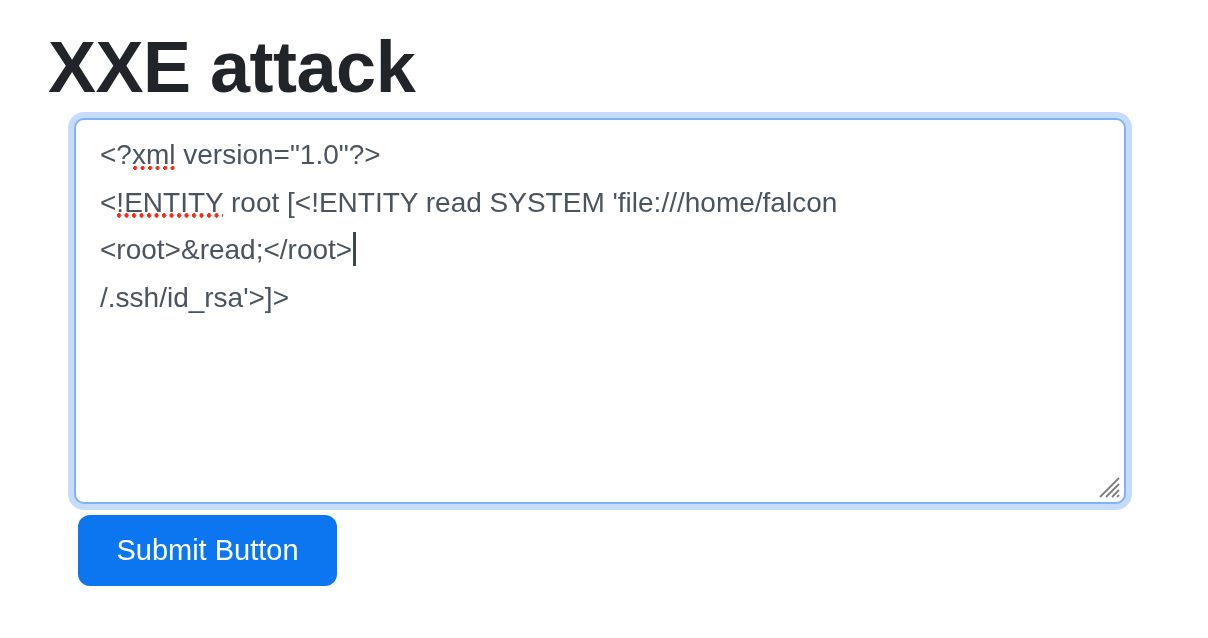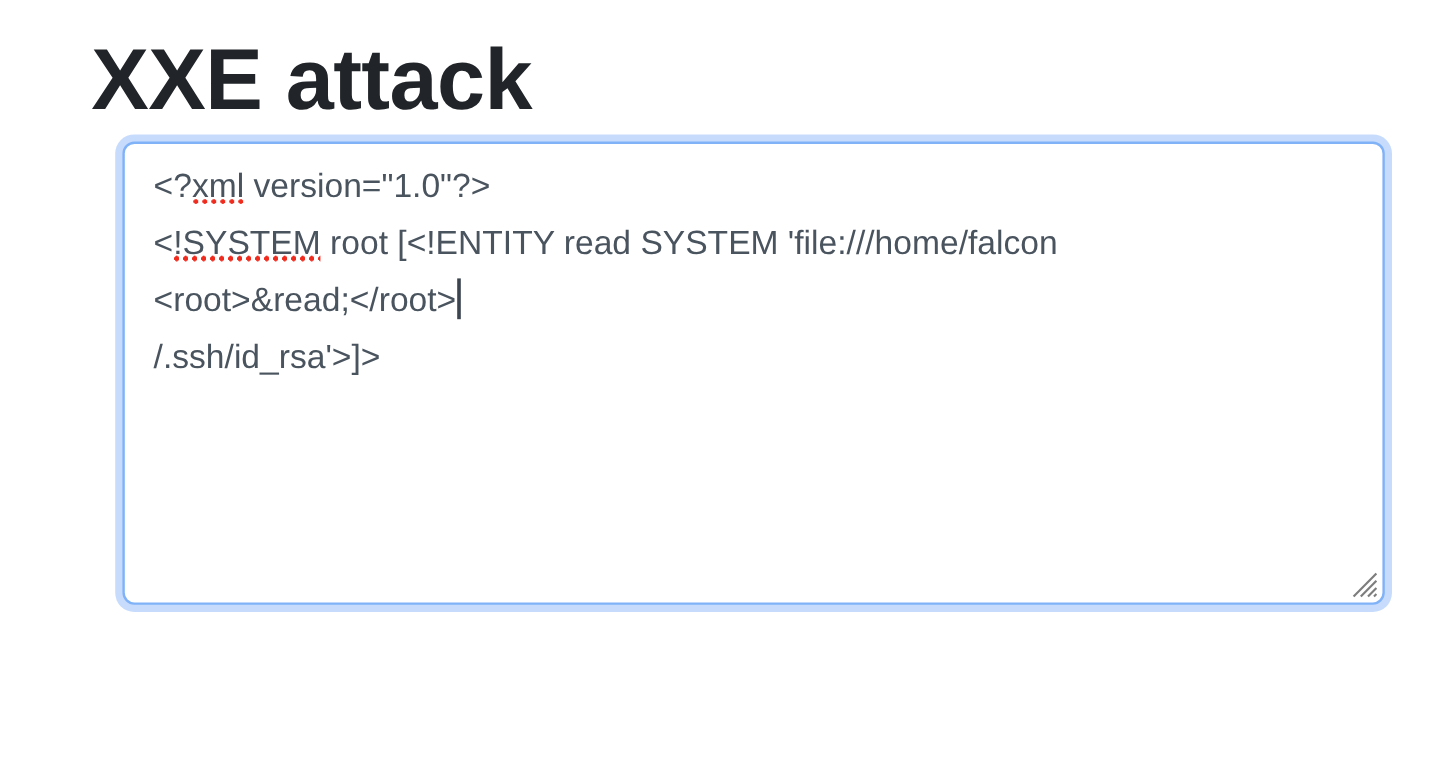--- a/index.html
+++ b/index.html
@@ -5,21 +5,20 @@
   * { box-sizing: border-box; }
   html, body {
     margin: 0; padding: 0;
     width: 1208px; height: 638px;
     background: #ffffff;
     font-family: "Liberation Sans", sans-serif;
     overflow: hidden;
   }
   .page {
     padding: 22px 0 0 48px;
-    margin-left: 28px;
   }
   .page-title {
     margin: 0;
     font-size: 72px;
     line-height: 1.25;
     font-weight: 700;
     color: var(--heading-color, #212529);
     letter-spacing: -0.5px;
   }
   .form-area {
@@ -89,28 +88,29 @@
 
 <div class="page">
 
   <h1 class="page-title">XXE attack</h1>
 
   <div class="form-area">
 
     <div class="xml-editor" role="textbox" aria-multiline="true">
 
       <div class="line"><span>&lt;?</span><span class="misspelled">xml</span><span> version="1.0"?&gt;</span></div>
-        <div class="line"><span>&lt;</span><span class="misspelled">!SYSTEM</span><span> root [&lt;!ENTITY read SYSTEM 'file:///home/falcon</span></div>
+        <div class="line"><span>&lt;</span><span class="misspelled">!ENTITY</span><span> root [&lt;!ENTITY read SYSTEM 'file:///home/falcon</span></div>
         <div class="line"><span>&lt;root&gt;&amp;read;&lt;/root&gt;</span><span class="caret"></span></div>
         <div class="line"><span>/.ssh/id_rsa'&gt;]&gt;</span></div>
         <svg class="resize-handle" viewBox="0 0 26 26" width="26" height="26">
         <g stroke="#7d7d7d" stroke-width="1.8" fill="none">
           <path d="M5 24 L24 5"></path>
           <path d="M11 24 L24 11"></path>
           <path d="M17 24 L24 17"></path>
           <path d="M22 24 L24 22"></path>
         </g>
       </svg>
     </div>
 
+    <button class="submit-btn" type="submit">Submit Button</button>
   </div>
 
 </div>
 
 </body></html>

